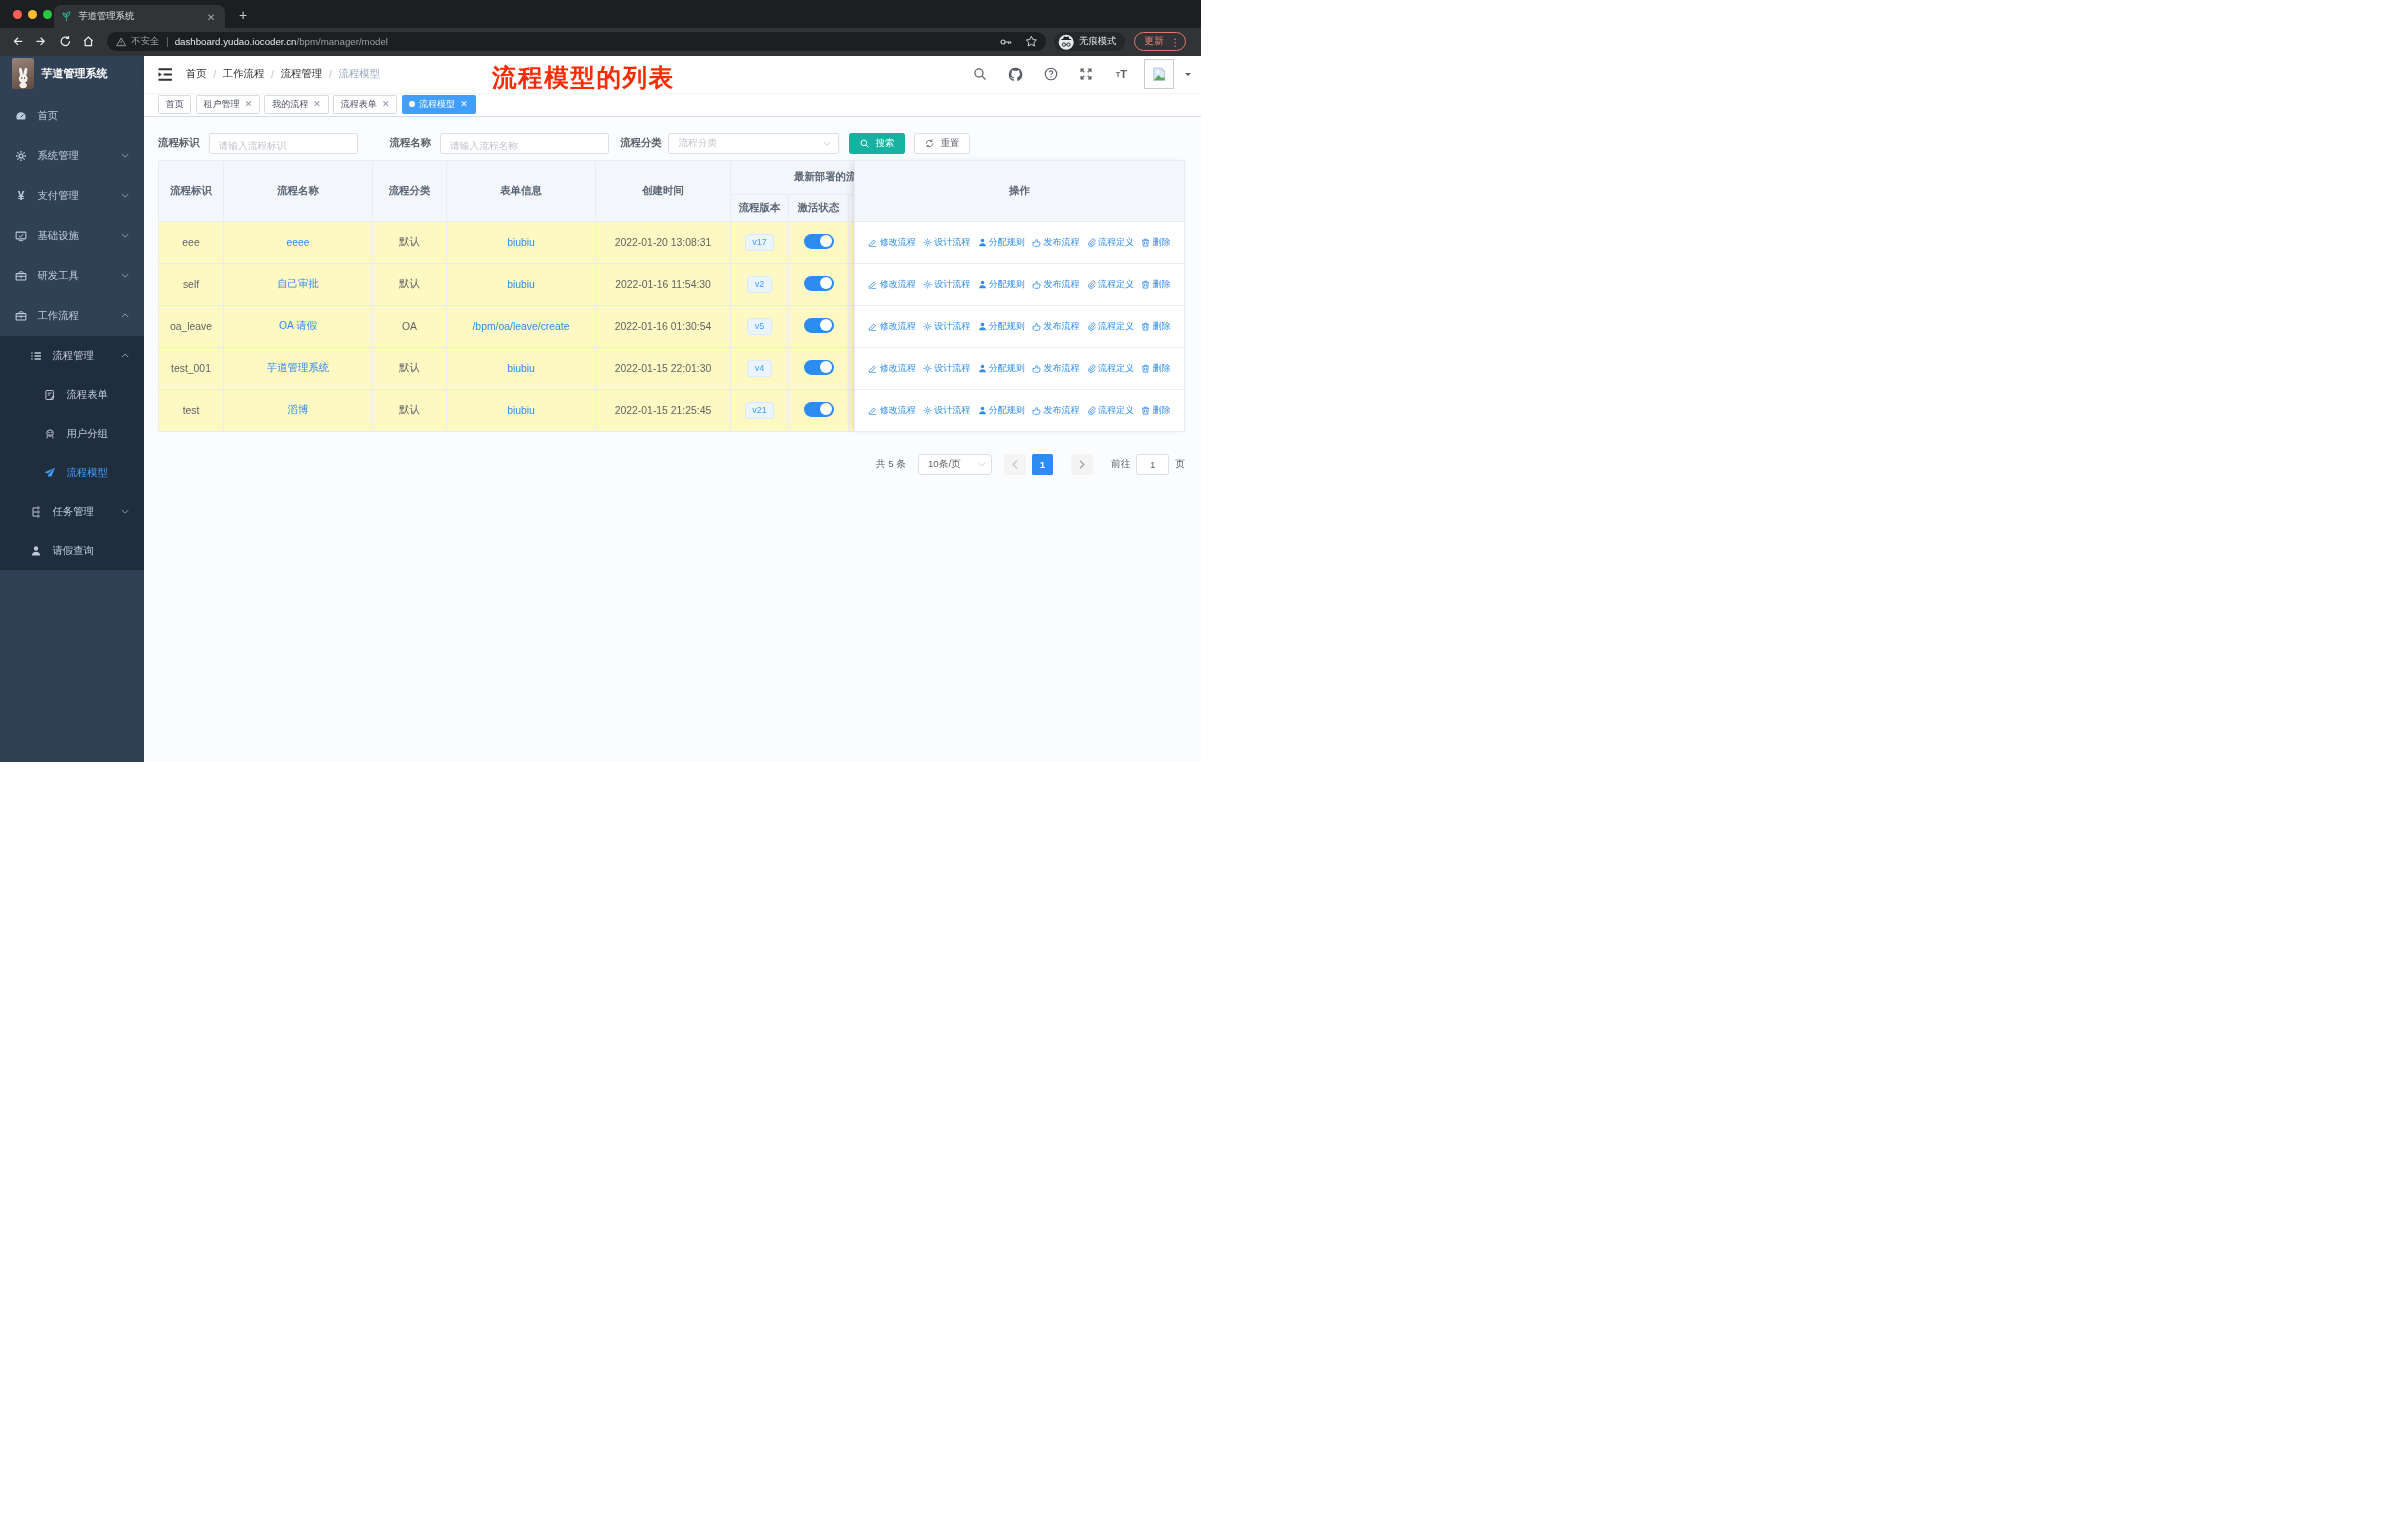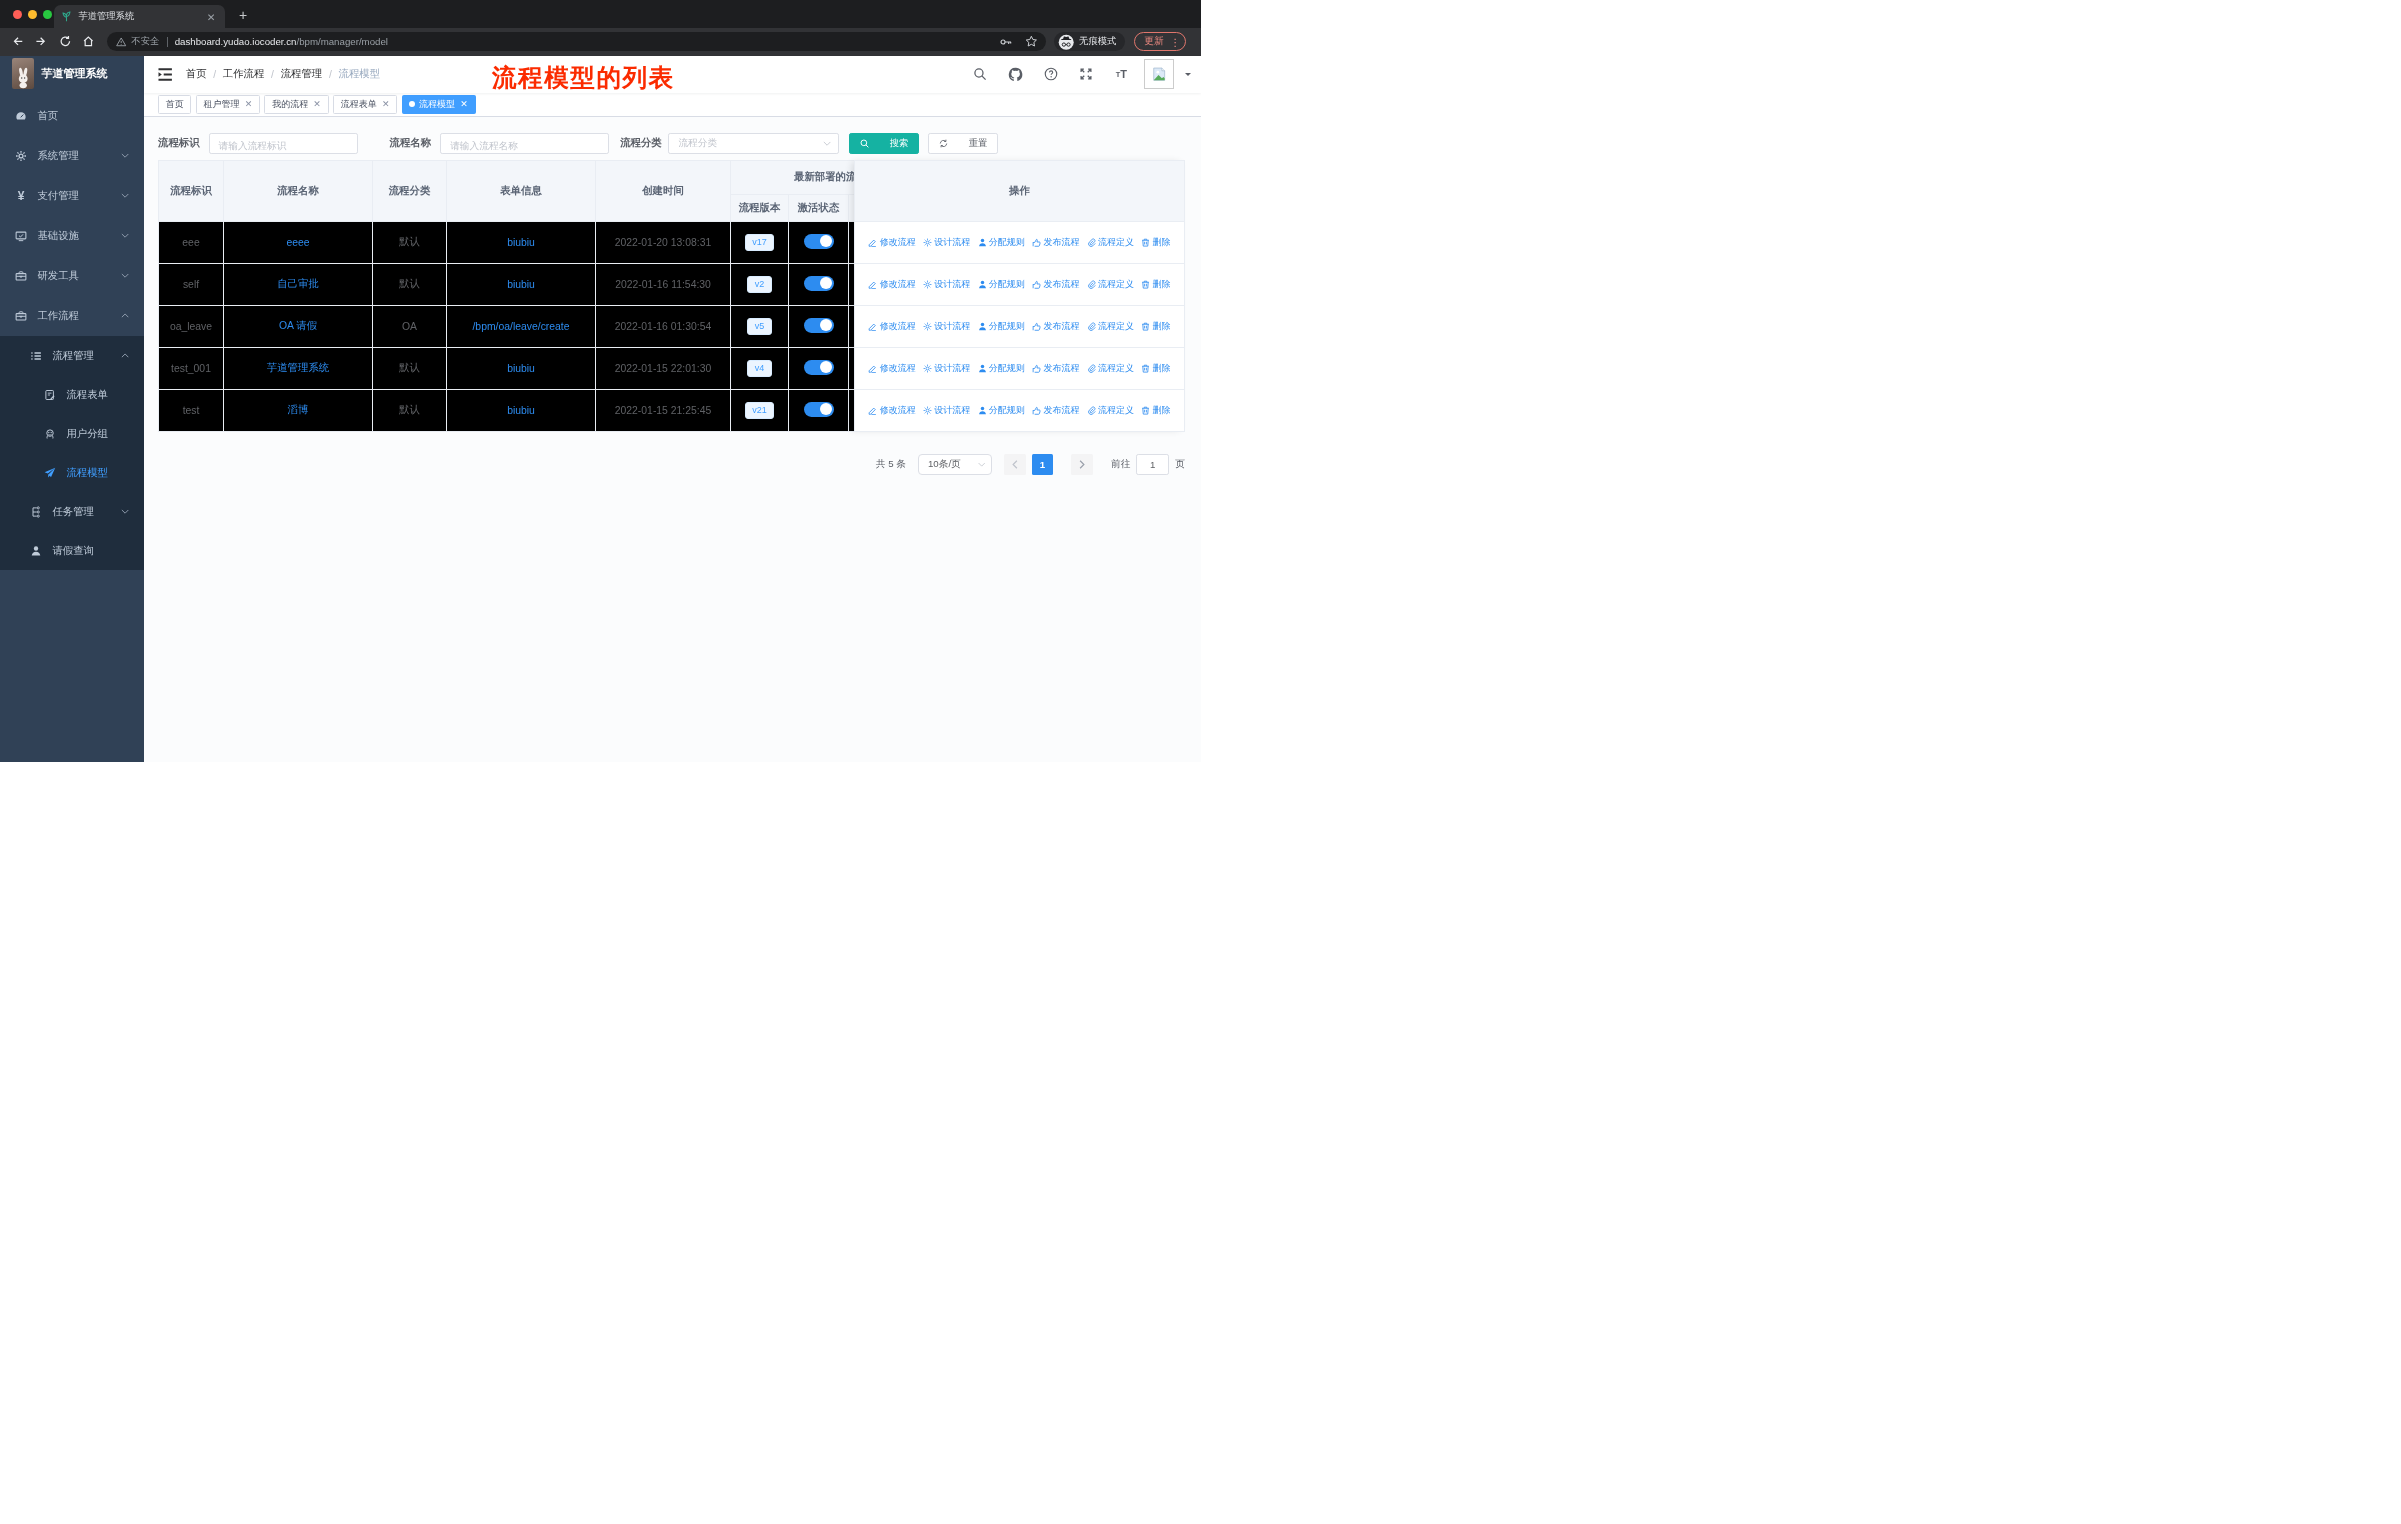--- a/index.html
+++ b/index.html
@@ -85,40 +85,40 @@
   .filters { display:flex; align-items:center; height:21px; font-size:10.4px; color:#5a5e66; }
   .flabel { font-weight:700; }
   .tinput { height:21px; border:0.7px solid #dcdfe6; border-radius:2.2px; background:#fff; display:flex;
     align-items:flex-end; padding:0 9px; color:#c0c4cc; font-size:9.7px; }
   .w200{width:149px; margin:0 32px 0 9px;}
   .w227{width:169px; margin:0 11px 0 9px;}
   .select { width:171px; height:21px; border:0.7px solid #dcdfe6; border-radius:2.2px; background:#fff;
     display:flex; align-items:center; padding:0 7.4px 0 9px; color:#c0c4cc; font-size:9.7px; margin:0 9.7px 0 6.7px; }
   .select .sc { margin-left:auto; color:#c0c4cc; }
   .btn { height:21px; border-radius:2.2px; font-size:9.3px; display:inline-flex; align-items:center;
-    justify-content:center; gap:21px; cursor:pointer; border:0.7px solid transparent; padding:0 9.7px; }
+    justify-content:center; gap:7px; cursor:pointer; border:0.7px solid transparent; padding:0 9.7px; }
   .btn-teal { background:#15b2a2; border-color:#15b2a2; color:#fff; margin-right:9px; }
   .btn-plain { background:#fff; border-color:#dcdfe6; color:#5a5e66; }
   .btn-blue { background:#2d8cf0; border-color:#2d8cf0; color:#fff; margin-right:7.4px; }
   .btn-gray { background:#909399; border-color:#909399; color:#fff; }
 
   .toolbar { display:flex; align-items:center; margin-top:19.4px; height:22px; padding-right:11px; }
   .circles { margin-left:auto; display:flex; gap:7.4px; }
   .circle-btn { width:22px; height:22px; border-radius:50%; border:0.7px solid #dfe3e8; background:#fff;
     display:flex; align-items:center; justify-content:center; color:#5a5e66; box-shadow:0 0.7px 1.5px rgba(0,0,0,.03); }
 
   
   .tablewrap { position:relative; width:1027px; margin-top:6px; background:#fff; }
   table.grid { border-collapse:collapse; table-layout:fixed; width:696px; font-size:10.4px; color:#606266; }
   .grid th, .grid td { border:0.7px solid #e9edf3; text-align:center; vertical-align:middle; overflow:hidden; white-space:nowrap; }
   .grid th { background:#f3f6fa; color:#5a6474; font-weight:700; }
   .grid thead tr:first-child th { height:34px; }
   .grid thead tr:last-child th { height:27px; }
   .grid th[rowspan] { height:61px; }
-  .grid td { height:42px; background:#000000; }
+  .grid td { height:42px; background:#fef9c3; }
   .group-th { text-align:left; position:relative; }
   .group-th span { position:absolute; left:63px; top:50%; transform:translateY(-50%); white-space:nowrap; }
   .spacer-th, .spacer { border-right:none !important; }
   .lnk { color:#2d8cf0; cursor:pointer; }
   .vtag { display:inline-block; background:#ecf5ff; border:0.7px solid #d9ecff; color:#409eff;
     font-size:9px; border-radius:3px; padding:3px 6.7px; line-height:1; cursor:pointer; }
   .switch { display:inline-block; width:30px; height:15px; border-radius:7.4px; background:#2d8cf0; position:relative; cursor:pointer; }
   .switch .knob { position:absolute; top:1.5px; right:1.5px; width:12px; height:12px; border-radius:50%; background:#fff; }
 
   .ops-col { position:absolute; top:0; right:0; bottom:0; width:331px; background:#fff;

